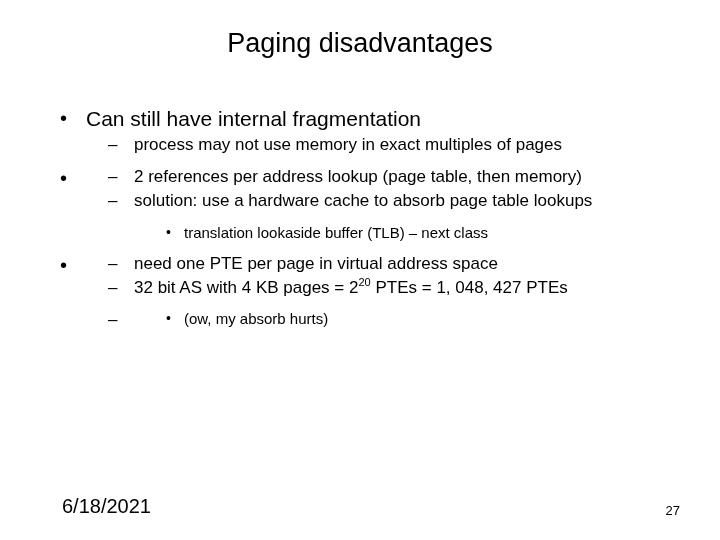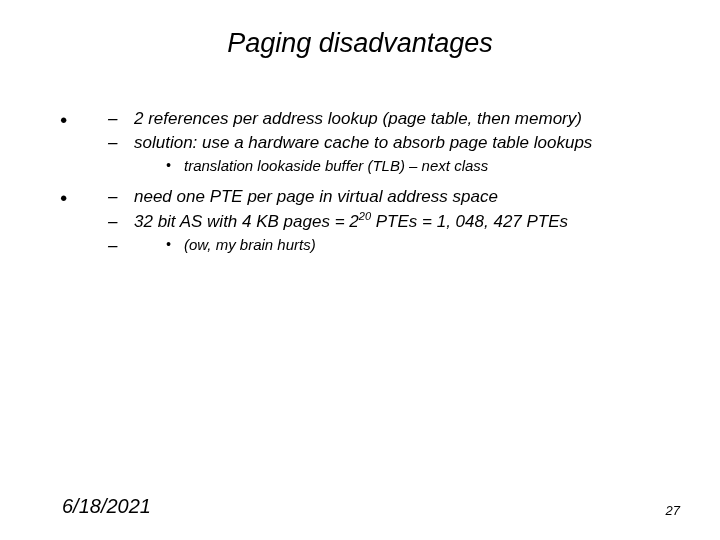--- a/index.html
+++ b/index.html
@@ -10,21 +10,20 @@
     background: #ffffff;
     font-family: Arial, Helvetica, sans-serif;
     color: #000;
     overflow: hidden;
   }
   .slide {
     position: relative;
     width: 720px;
     height: 540px;
     box-sizing: border-box;
-    font-style: italic;
   }
   .title {
     position: absolute;
     top: 28px;
     left: 0;
     width: 720px;
     text-align: center;
     font-size: 27px;
     font-weight: 400;
   }
@@ -70,21 +69,21 @@
     top: 0;
   }
 
   
   .l3 > li {
     position: relative;
     padding-left: 20px;
     margin-left: 30px;
     font-size: 15px;
     line-height: 1.35;
-    margin-top: 2px;
+    margin-top: 10px;
   }
   .l3 > li::before {
     content: "•";
     position: absolute;
     left: 2px;
     top: 0;
     font-size: 14px;
   }
 
   sup {
@@ -109,20 +108,28 @@
 </style>
 </head>
 <body>
 
 <div class="slide">
 
   <div class="title">Paging disadvantages</div>
 
   <div class="content">
     <ul class="l1">
+      <li>
+        <span>Can still have internal fragmentation</span>
+        <ul class="l2">
+          <li>
+            <span>process may not use memory in exact multiples of pages</span>
+          </li>
+        </ul>
+      </li>
 
       <li>
         <ul class="l2">
           <li>
             <span>2 references per address lookup (page table, then memory)</span>
           </li>
           <li>
             <span>solution: use a hardware cache to absorb page table lookups</span>
             <ul class="l3">
               <li>
@@ -137,21 +144,21 @@
         <ul class="l2">
           <li>
             <span>need one PTE per page in virtual address space</span>
           </li>
           <li>
             <span>32 bit AS with 4 KB pages = 2</span><sup>20</sup><span> PTEs = 1, 048, 427 PTEs</span>
           </li>
           <li>
             <ul class="l3">
               <li>
-                <span>(ow, my brain hurts)</span>
+                <span>(ow, my absorb hurts)</span>
               </li>
             </ul>
           </li>
         </ul>
       </li>
     </ul>
   </div>
 
   <div class="footer-date">6/18/2021</div>
   <div class="footer-page">27</div>

